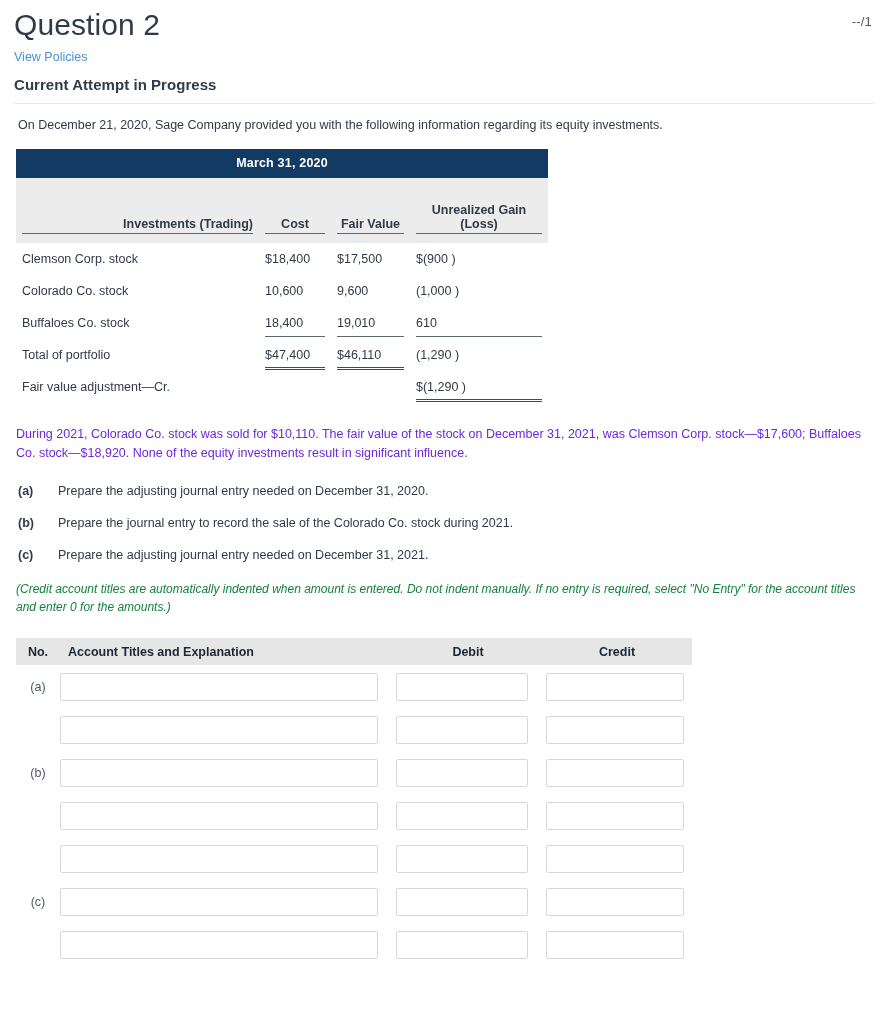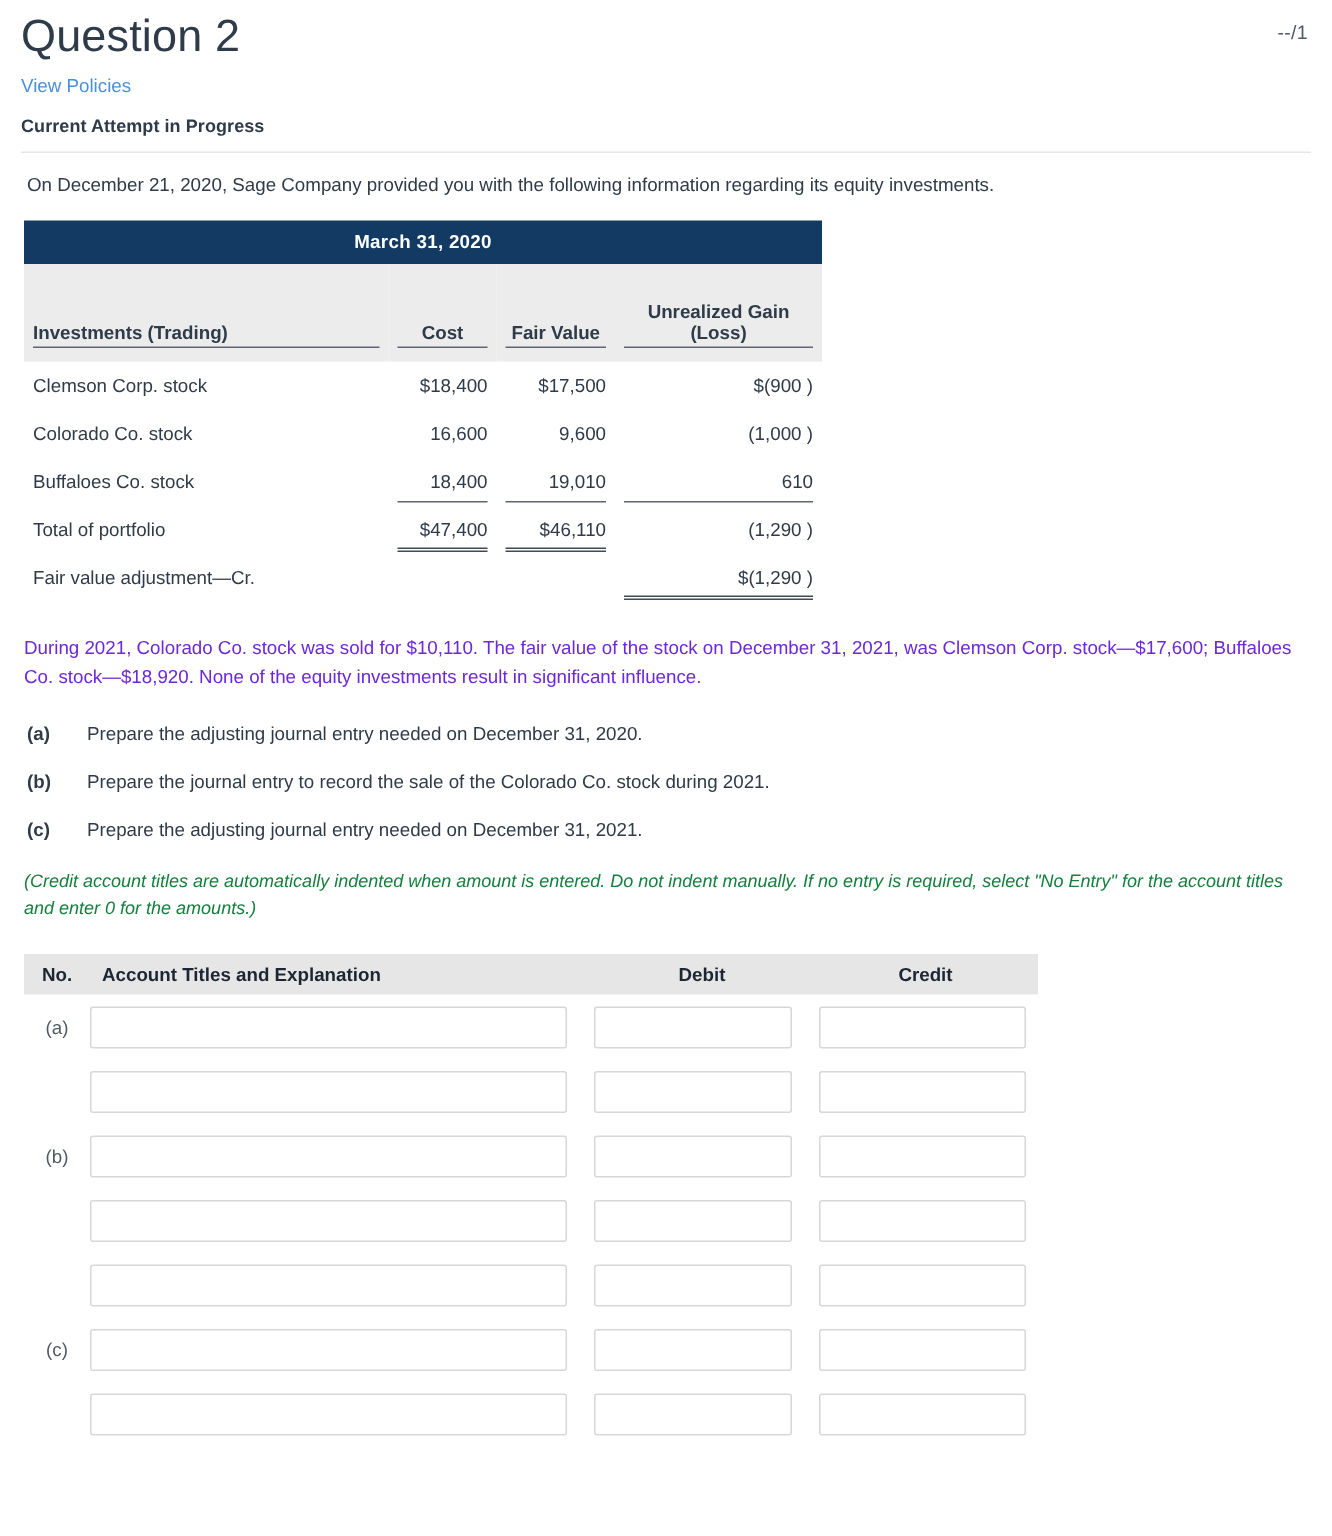--- a/index.html
+++ b/index.html
@@ -49,21 +49,21 @@
   .view-policies {
     display: inline-block;
     margin: 6px 0 0 14px;
     font-size: 12.5px;
     color: #4a90d9;
     text-decoration: none;
     cursor: pointer;
   }
   .attempt-status {
     margin: 11px 0 0 14px;
-    font-size: 12px;
+    font-size: 15px;
     font-weight: bold;
     color: #2f3b49;
     letter-spacing: 0.05px;
   }
   .divider {
     margin: 10px 14px 0 14px;
     height: 1px;
     background: #e4e6e8;
   }
 
@@ -101,33 +101,33 @@
     font-size: 12.5px;
     color: #2f3b49;
     padding: 7px 6px 9px 6px;
     vertical-align: bottom;
   }
   table.data-table thead.colheads th .hd {
     display: inline-block;
     border-bottom: 1px solid #5c6773;
     padding-bottom: 2px;
   }
-  th.c-name { text-align: left; }
+  th.c-name { text-align: right; }
   th.c-name .hd { width: 100%; }
   th.c-num  { text-align: center; }
   th.c-num .hd { width: 100%; margin-top: 18px; }
 
   table.data-table td {
     padding: 9px 6px;
     font-size: 12.5px;
     color: #2f3b49;
     vertical-align: middle;
   }
   td.label { text-align: left; padding-left: 8px; }
-  td.num   { text-align: right; padding-right: 6px; }
+  td.num   { padding-right: 6px; }
   td.blank { }
   .rule-dbl-bottom {
     position: relative;
   }
   .rule-dbl-bottom::after {
     content: "";
     position: absolute;
     left: 6px; right: 6px;
     bottom: 1px;
     border-bottom: 3px double #3f4a56;
@@ -284,21 +284,21 @@
 
       <tbody>
         <tr>
           <td class="label">Clemson Corp. stock</td>
           <td class="num">$18,400</td>
           <td class="num">$17,500</td>
           <td class="num">$(900 )</td>
         </tr>
         <tr>
           <td class="label">Colorado Co. stock</td>
-          <td class="num">16,600</td>
+          <td class="num">10,600</td>
           <td class="num">9,600</td>
           <td class="num">(1,000 )</td>
         </tr>
         <tr>
           <td class="label">Buffaloes Co. stock</td>
           <td class="num rule-single-bottom">18,400</td>
           <td class="num rule-single-bottom">19,010</td>
           <td class="num rule-single-bottom">610</td>
         </tr>
         <tr>

